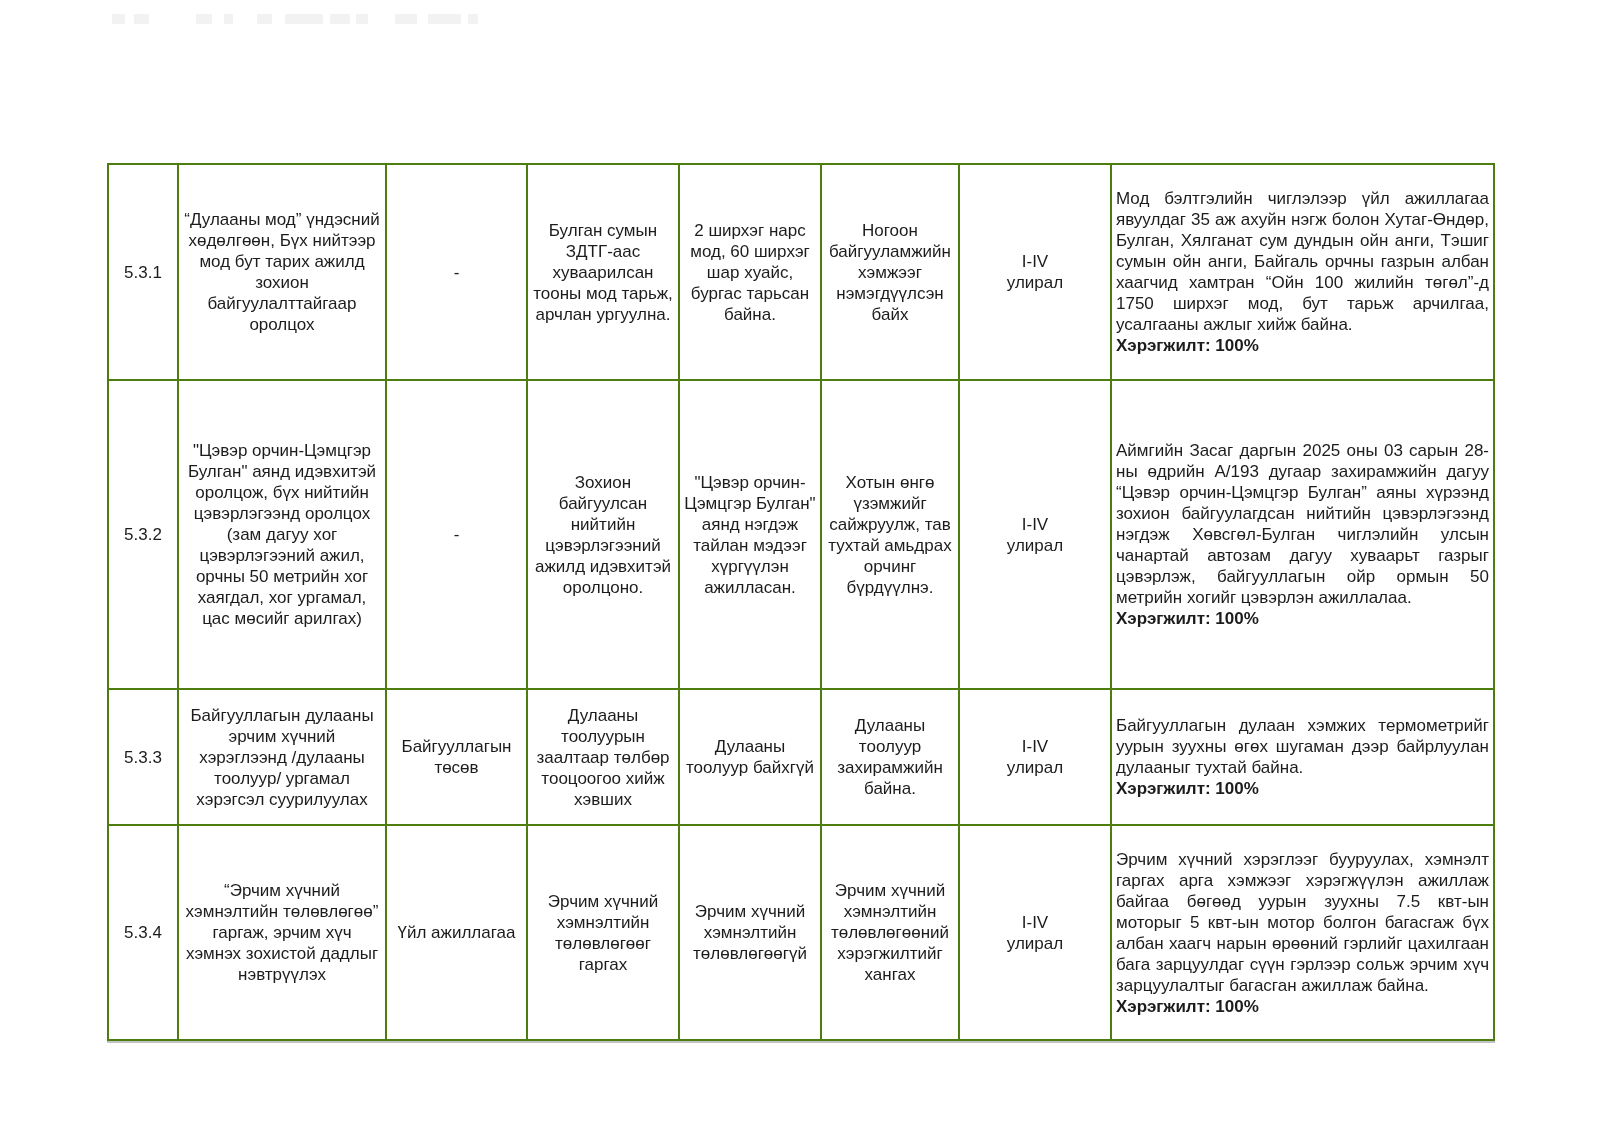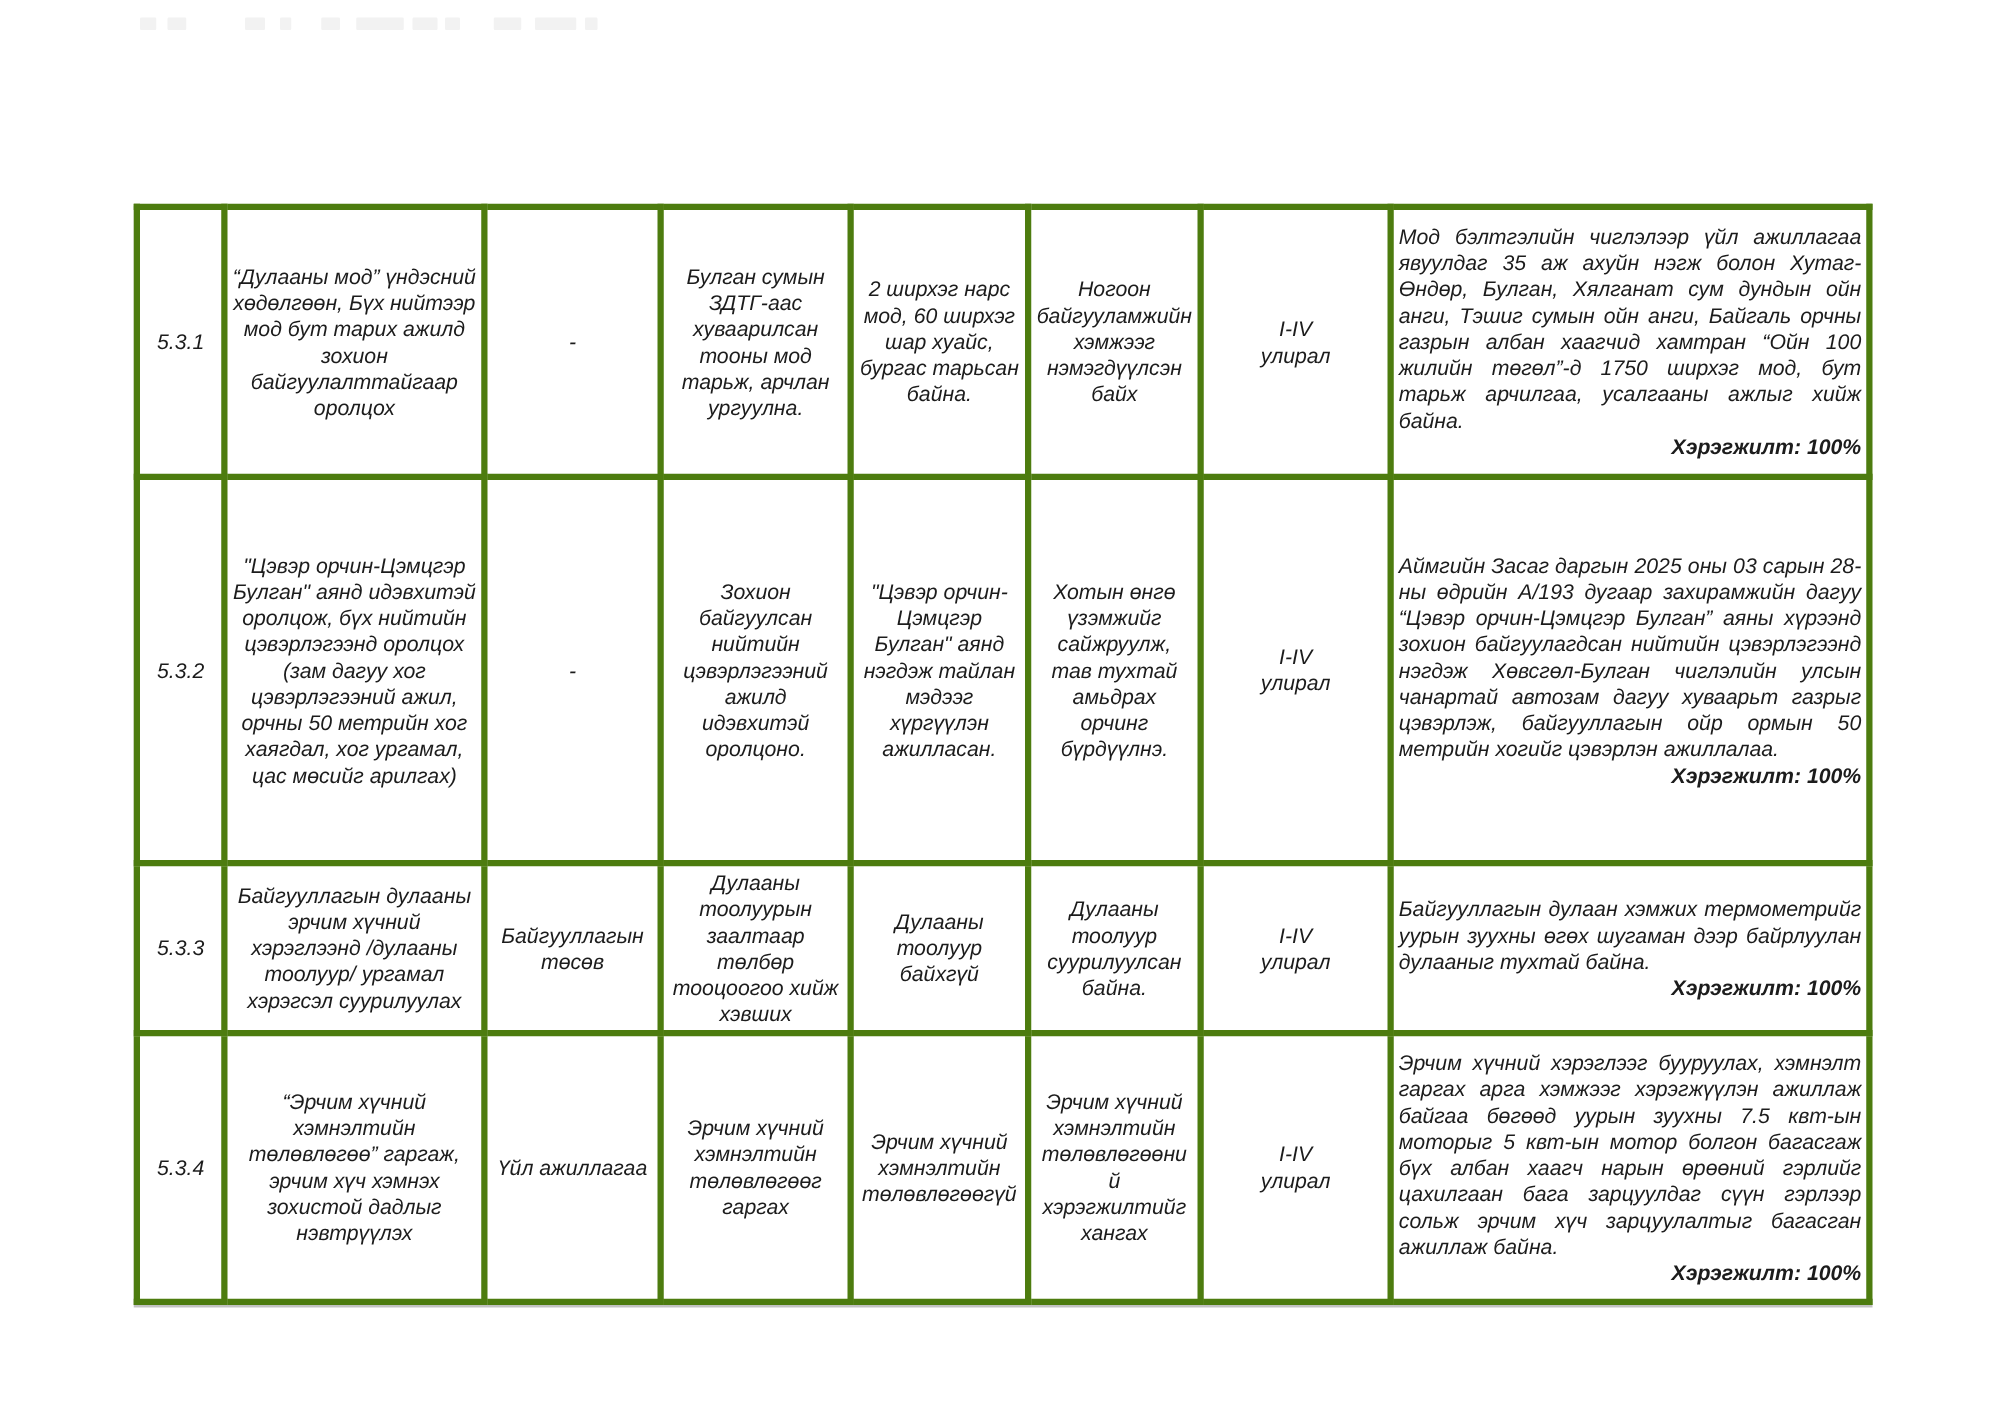--- a/index.html
+++ b/index.html
@@ -35,29 +35,28 @@
     position: absolute;
     left: 107px;
     top: 163px;
     width: 1386px;
     border-collapse: collapse;
     table-layout: fixed;
     border: 2px solid #3a3a3a;
     box-shadow: 0 2px 0 rgba(120,120,120,0.45);
   }
   table.report td {
-    border: 5px solid #4d7c0f;
+    border: 2px solid #4d7c0f;
     vertical-align: middle;
     text-align: center;
     font-size: 17px;
     line-height: 21px;
     padding: 2px 4px;
     overflow: hidden;
     word-wrap: break-word;
-    font-style: italic;
   }
   tr.r1 { height: 216px; }
   tr.r2 { height: 309px; }
   tr.r3 { height: 136px; }
   tr.r4 { height: 215px; }
 
   td.c-period { white-space: pre-line; }
   td.justify-cell { text-align: justify; padding: 4px 5px; }
   td.vtop-24 { vertical-align: top; padding-top: 24px; margin-top: 16px; }
   td.vtop-34 { vertical-align: top; padding-top: 34px; }
@@ -66,21 +65,21 @@
 
   td.c-result {
     padding: 3px 10px;
     vertical-align: middle;
   }
   .result-text {
     text-align: justify;
     text-justify: inter-word;
   }
   .impl {
-    text-align: right;
+    text-align: left;
     font-weight: bold;
     margin-top: 0px;
   }
 </style>
 </head>
 <body>
 
 <div class="page">
 
   <div class="bleed">
@@ -139,21 +138,21 @@
           <div class="impl">Хэрэгжилт: 100%</div>
         </td>
       </tr>
 
       <tr class="r3">
         <td>5.3.3</td>
         <td>Байгууллагын дулааны эрчим хүчний хэрэглээнд /дулааны тоолуур/ ургамал хэрэгсэл суурилуулах</td>
         <td class="vtop-24">Байгууллагын төсөв</td>
         <td>Дулааны тоолуурын заалтаар төлбөр тооцоогоо хийж хэвших</td>
         <td>Дулааны тоолуур байхгүй</td>
-        <td>Дулааны тоолуур суурилуулсан байна.</td>
+        <td>Дулааны тоолуур захирамжийн байна.</td>
         <td class="c-period">I-IV
 улирал</td>
         <td class="c-result">
           <div class="result-text">Байгууллагын дулаан хэмжих термометрийг уурын зуухны өгөх шугаман дээр байрлуулан дулааныг тухтай байна.</div>
           <div class="impl">Хэрэгжилт: 100%</div>
         </td>
       </tr>
 
       <tr class="r4">
         <td>5.3.4</td>

